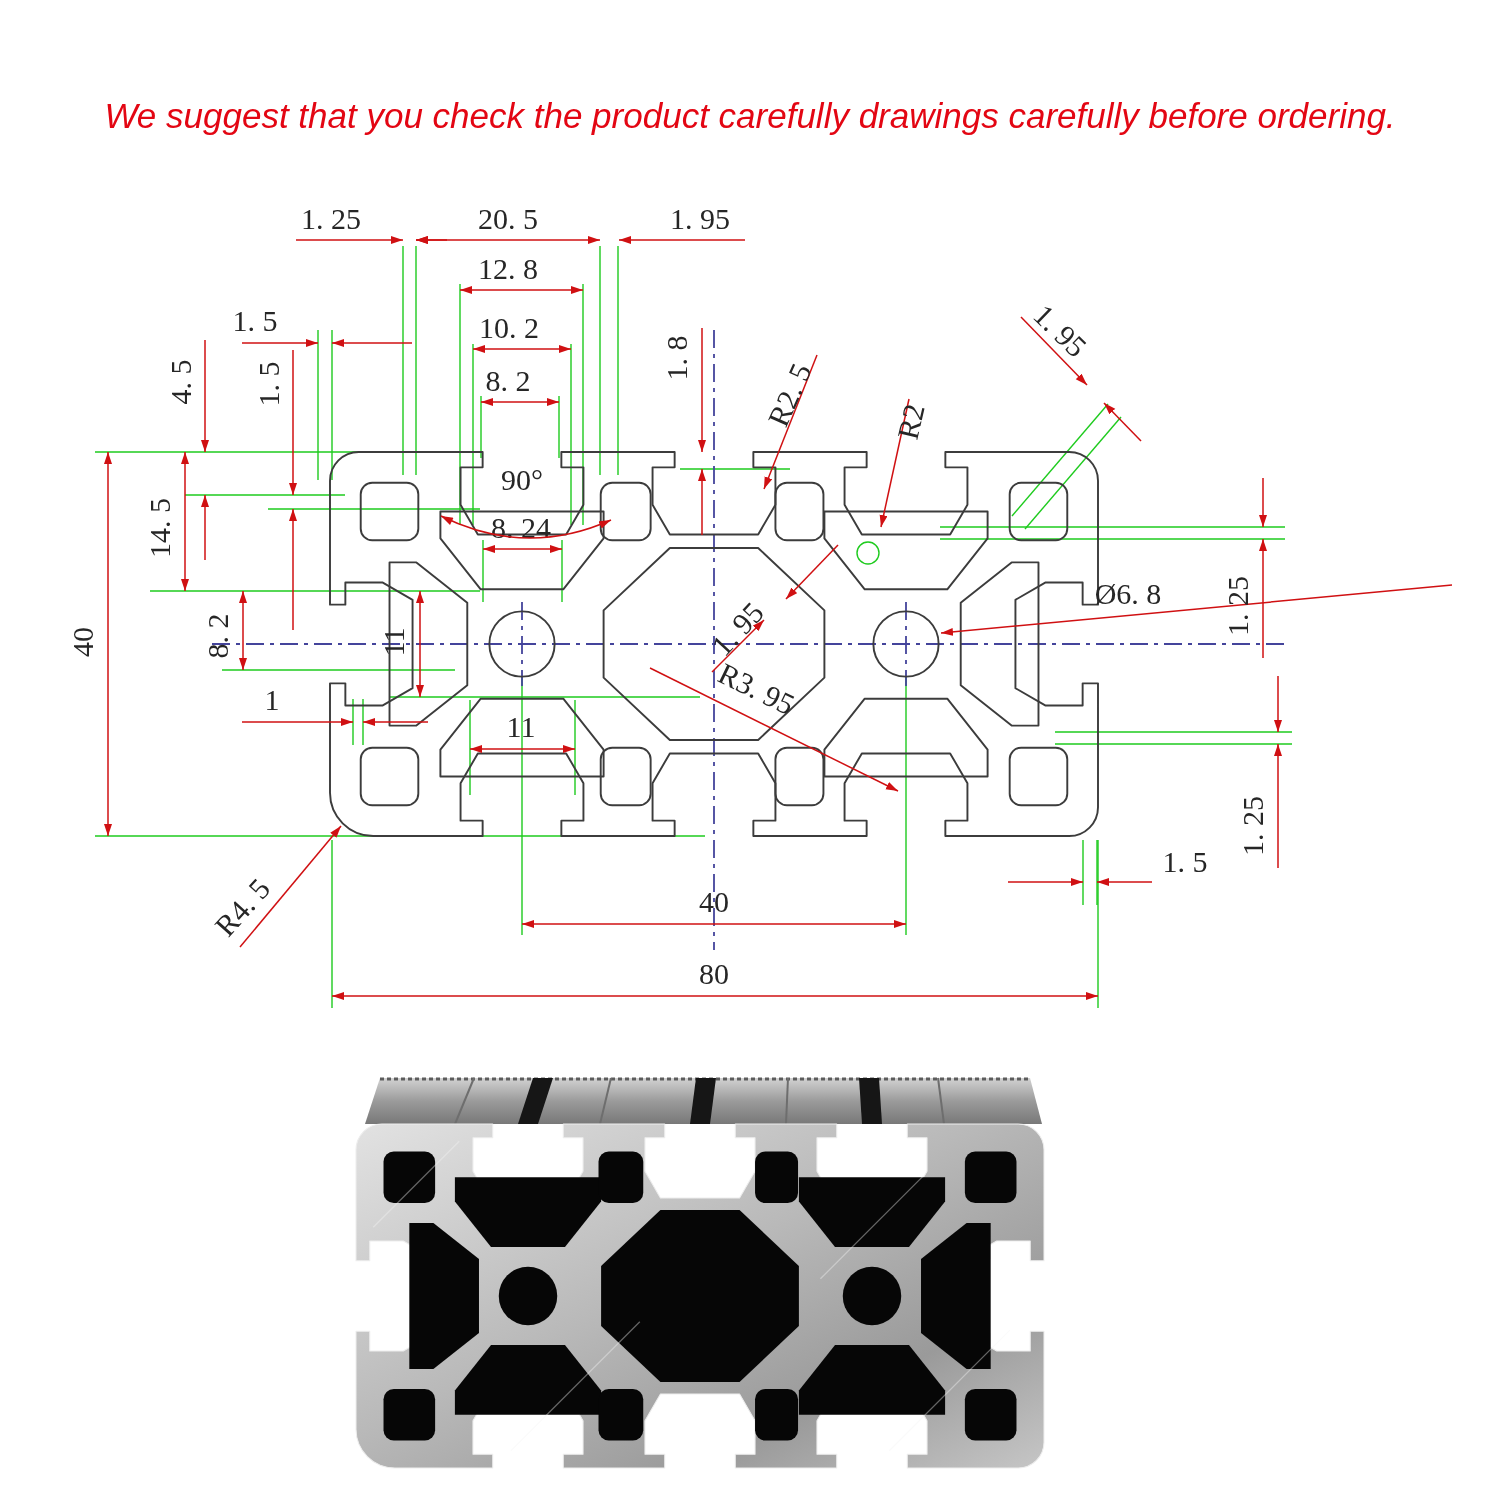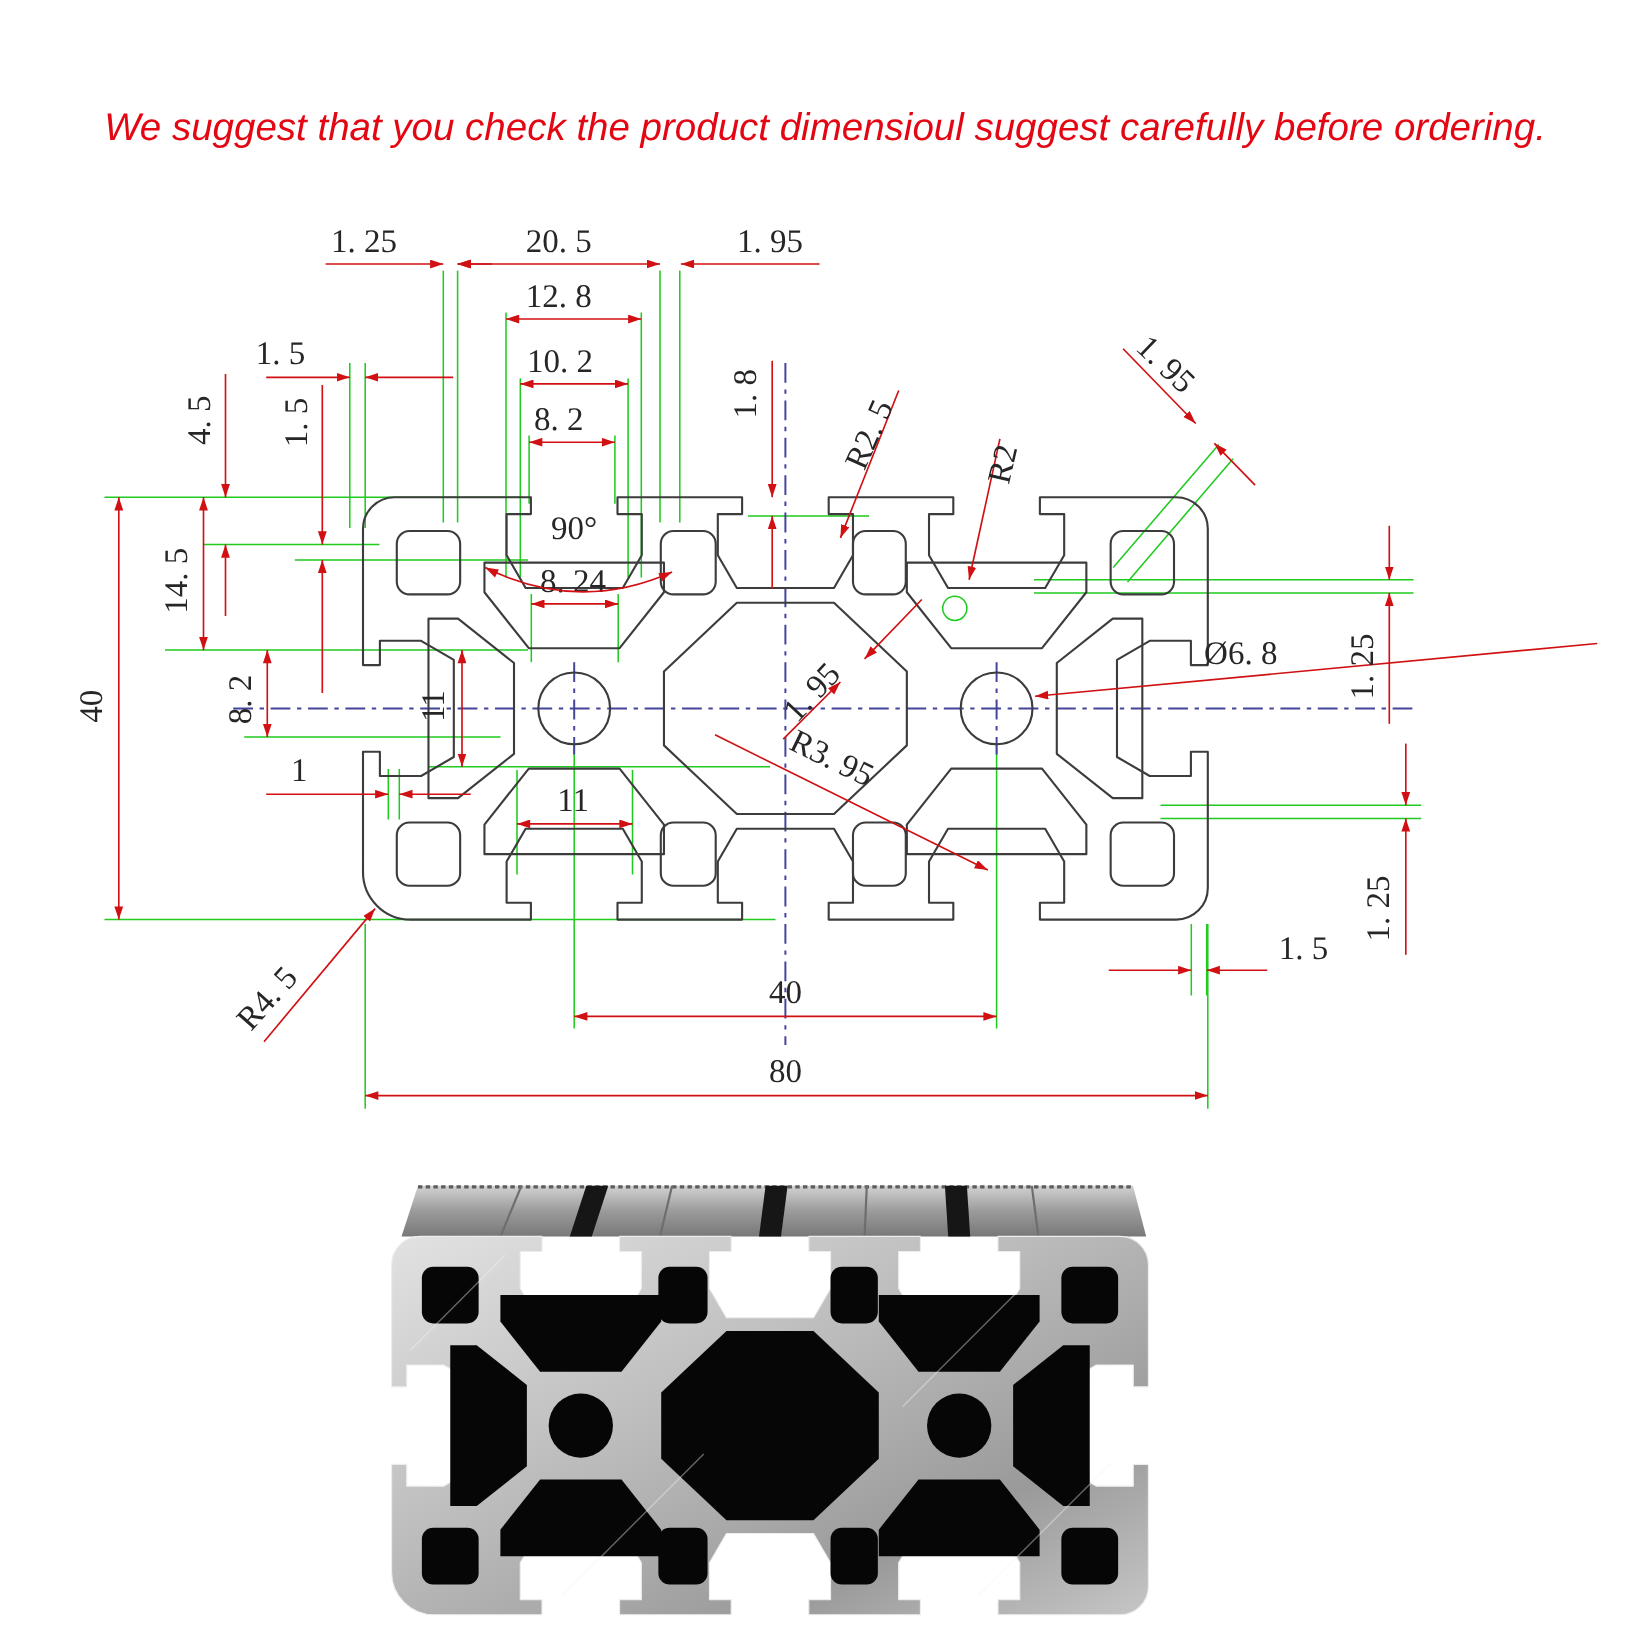--- a/index.html
+++ b/index.html
@@ -13,21 +13,21 @@
   .grn{stroke:#1ecb1e;stroke-width:1.4;fill:none;}
   .red{stroke:#d01012;stroke-width:1.5;fill:none;}
   .ctr{stroke:#44449b;stroke-width:1.8;fill:none;stroke-dasharray:18 6 4 6;}
   .prof{stroke:#3c3c3c;stroke-width:0.2;fill:none;stroke-linejoin:round;stroke-linecap:round;}
 </style>
 </head>
 <body>
 
 <div id="page">
 
-  <div id="warning">We suggest that you check the product dimensioul suggest carefully before ordering.</div>
+  <div id="warning">We suggest that you check the product carefully drawings carefully before ordering.</div>
 
   <svg width="1500" height="1500" viewBox="0 0 1500 1500">
     <defs>
       <marker id="arrE" orient="auto" markerWidth="13" markerHeight="9" refX="12" refY="4" markerUnits="userSpaceOnUse">
         <path d="M0,0 L12,4 L0,8 Z" fill="#d01012"></path>
       </marker>
       <marker id="arrS" orient="auto" markerWidth="13" markerHeight="9" refX="0" refY="4" markerUnits="userSpaceOnUse">
         <path d="M12,0 L0,4 L12,8 Z" fill="#d01012"></path>
       </marker>
       <linearGradient id="faceGrad" x1="0" y1="0" x2="1" y2="1">

